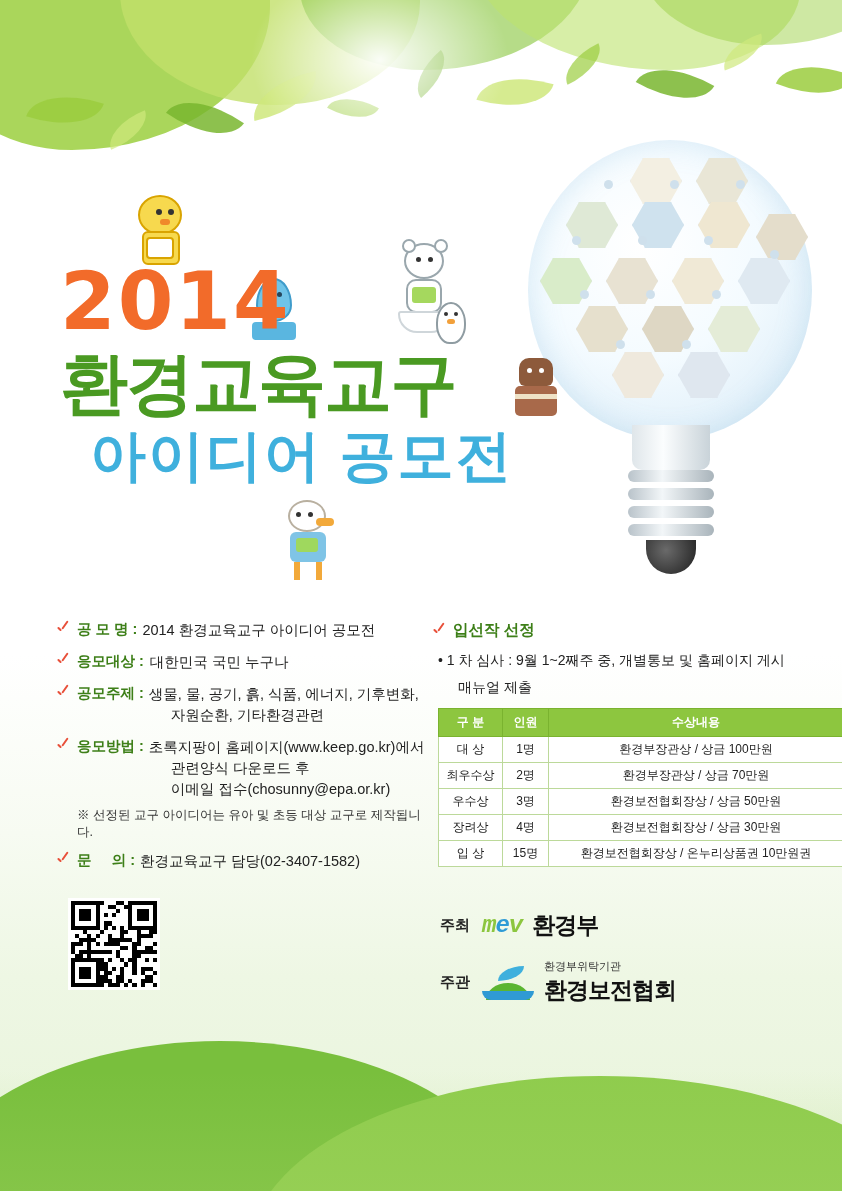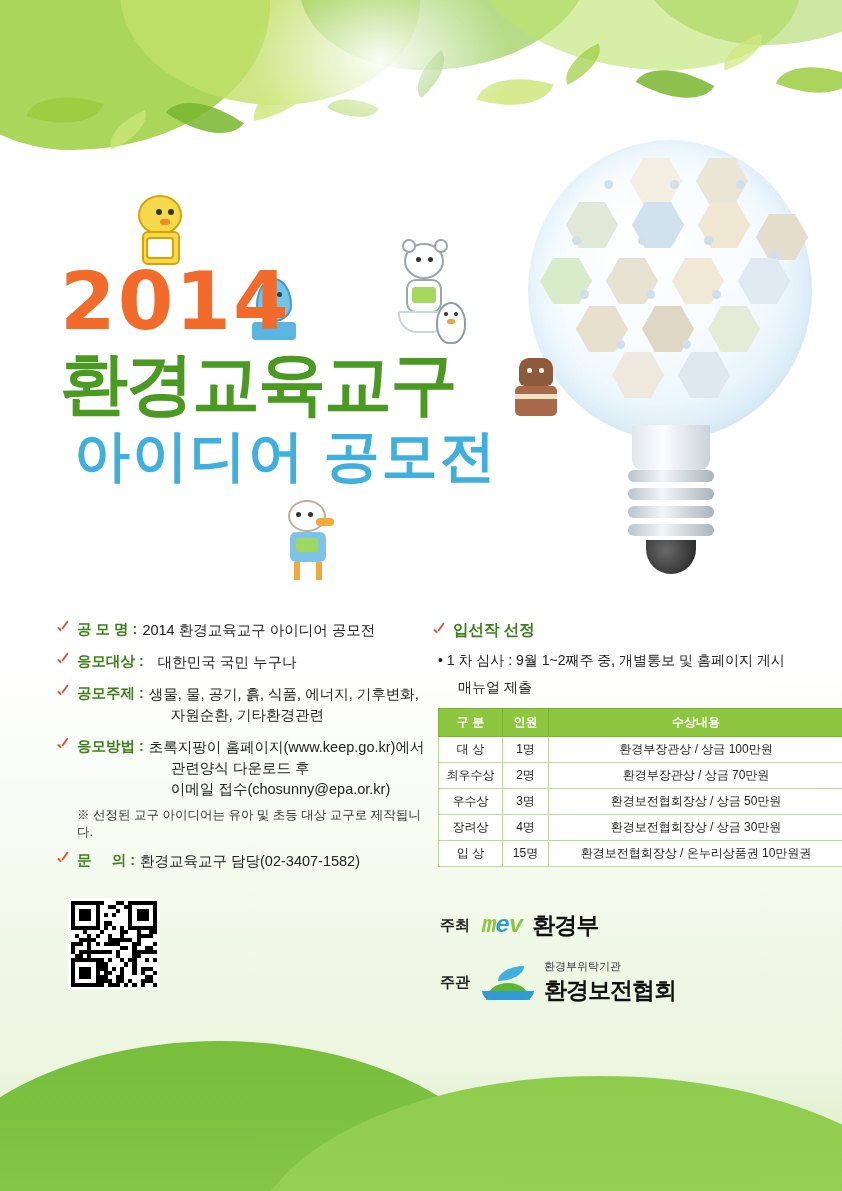--- a/index.html
+++ b/index.html
@@ -57,21 +57,21 @@
   .t-2014 {
     font-size: 80px; font-weight: bold; color: #f26b2a; letter-spacing: 2px;
     line-height: 1; font-family: "DejaVu Sans", sans-serif;
   }
   .t-main {
     margin-top: 6px;
     font-size: 68px; font-weight: bold; color: #4a9a22; letter-spacing: -2px;
     line-height: 1.05;
   }
   .t-sub {
-    margin-top: 8px; margin-left: 14px;
+    margin-top: 8px; margin-left: 30px;
     font-size: 56px; font-weight: bold; color: #3fb0dd; letter-spacing: 2px;
     line-height: 1.05;
   }
 
   
   .bulb { position: absolute; left: 520px; top: 140px; width: 300px; height: 470px; }
   .bulb .globe {
     position: absolute; left: 8px; top: 0; width: 284px; height: 300px;
     border-radius: 50%;
     background: radial-gradient(circle at 40% 35%, #ffffff 0%, #f4fbff 45%, #e3f1fa 75%, #d6eaf6 100%);
@@ -297,21 +297,21 @@
     <div class="row">
       <span class="check"></span>
       <span class="lbl">공 모 명 :</span>
       <span class="val" style="margin-left:5px;">2014 환경교육교구 아이디어 공모전</span>
     </div>
 
 
     <div class="row">
       <span class="check"></span>
       <span class="lbl">응모대상 :</span>
-      <span class="val" style="margin-left:14px;">대한민국 국민 누구나</span>
+      <span class="val" style="margin-left:6px;">대한민국 국민 누구나</span>
     </div>
 
     <div class="row">
       <span class="check"></span>
       <span class="lbl">공모주제 :</span>
       <span class="val" style="margin-left:5px;">
         <span>생물, 물, 공기, 흙, 식품, 에너지, 기후변화,</span>
         <span class="cont" style="margin-left:22px;">자원순환, 기타환경관련</span>
       </span>
     </div>

